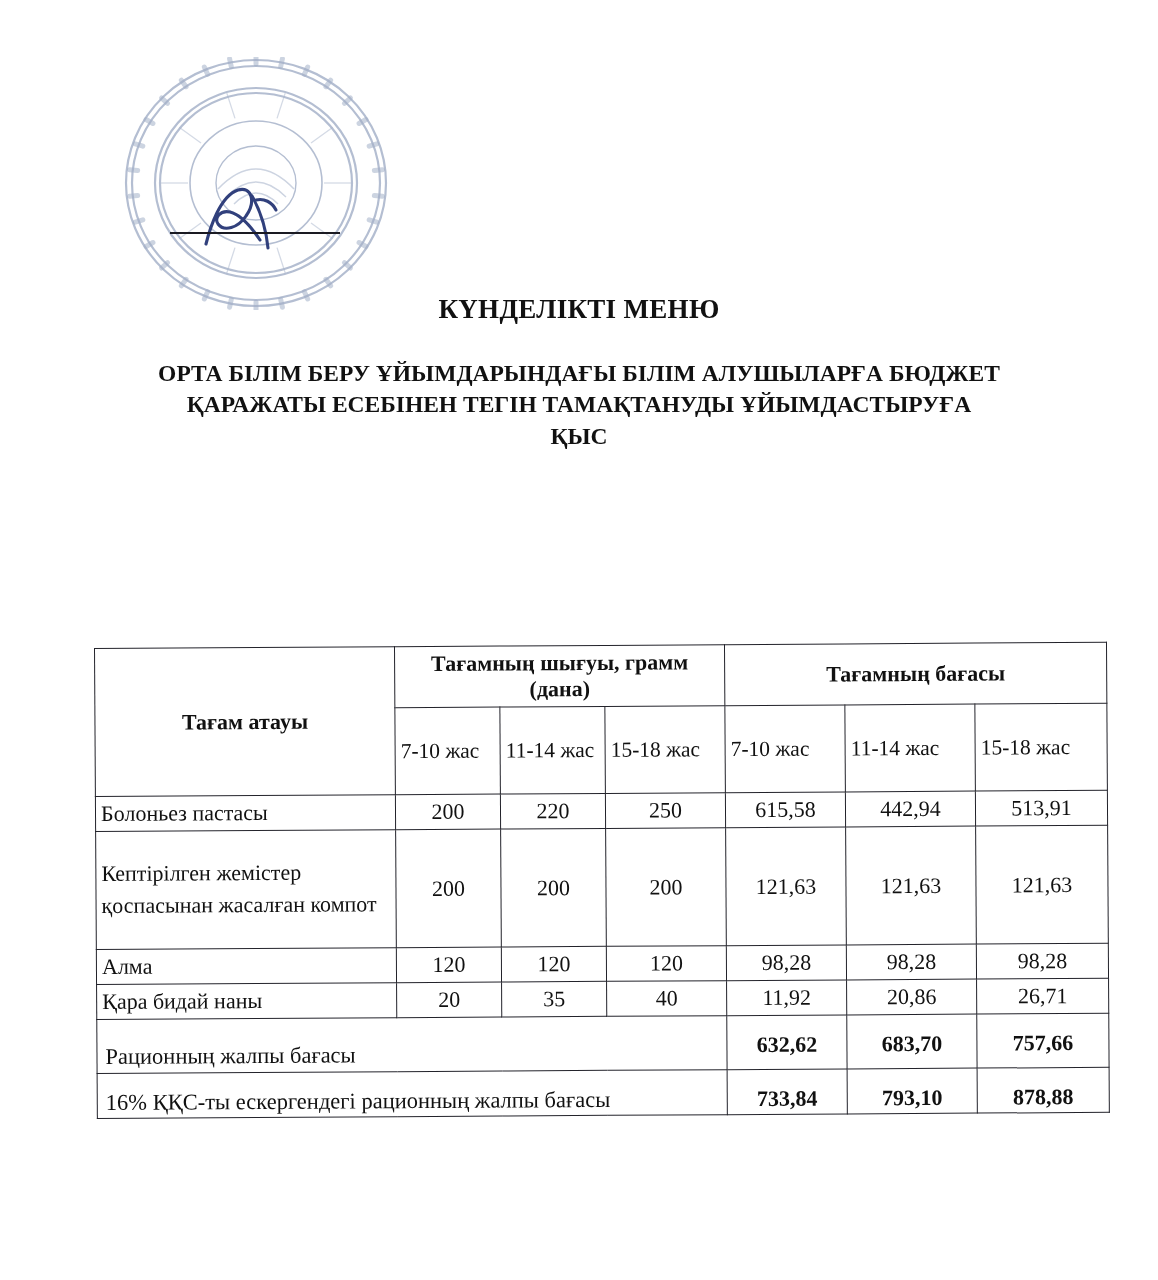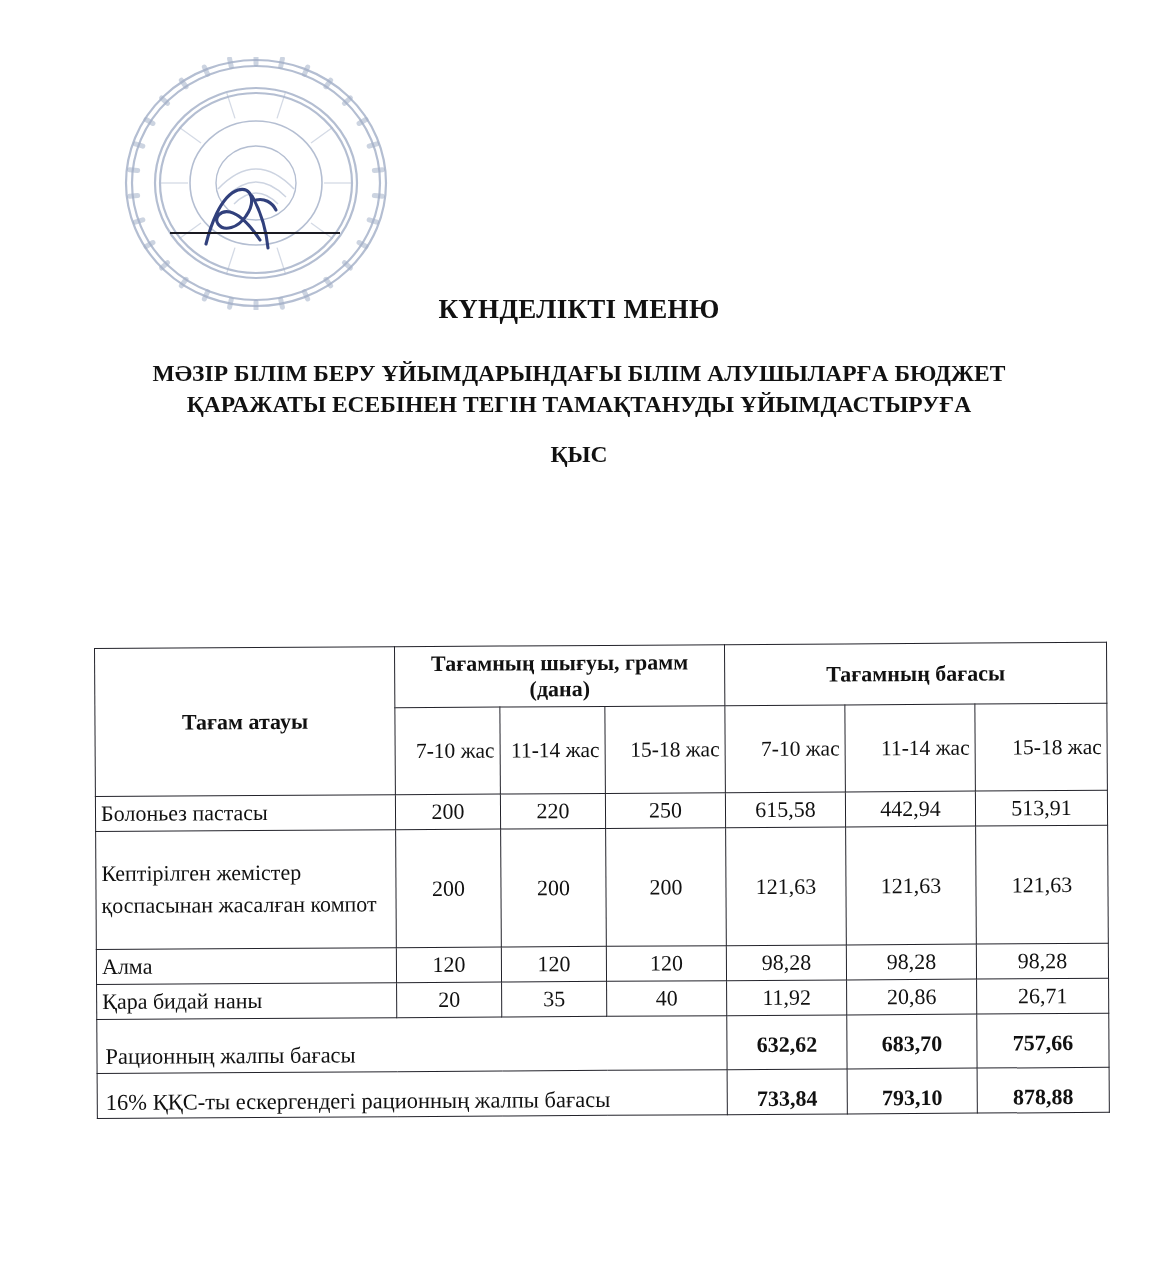--- a/index.html
+++ b/index.html
@@ -88,21 +88,21 @@
     left: 0;
     top: 358px;
     width: 1158px;
     text-align: center;
     font-weight: bold;
     font-size: 23.5px;
     line-height: 31px;
   }
   .doc-subtitle .season {
     display: block;
-    margin-top: 19px;
+    margin-top: 1px;
   }
 
   
   .meta-row {
     position: absolute;
     top: 548px;
     left: 0;
     width: 1158px;
     height: 40px;
   }
@@ -154,21 +154,21 @@
   }
   th.h-name {
     font-weight: bold;
     font-size: 22px;
     text-align: center;
     vertical-align: middle;
   }
   th.h-age {
     font-weight: normal;
     font-size: 21.5px;
-    text-align: right;
+    text-align: left;
     vertical-align: top;
     padding-top: 6px;
     line-height: 27px;
     height: 82px;
   }
   td.dish {
     text-align: left;
     font-size: 22px;
     line-height: 30px;
     padding-left: 8px;
@@ -296,21 +296,21 @@
       <path d="M66 20 C 74 34, 80 52, 82 72"></path>
       <path d="M70 24 C 78 22, 86 26, 90 34"></path>
     </g>
   </svg>
 
   <div class="signature-rule"></div>
 
   <div class="doc-title">КҮНДЕЛІКТІ МЕНЮ</div>
 
   <div class="doc-subtitle">
-    <span>МӘЗІР БІЛІМ БЕРУ ҰЙЫМДАРЫНДАҒЫ БІЛІМ АЛУШЫЛАРҒА БЮДЖЕТ</span><br>
+    <span>ОРТА БІЛІМ БЕРУ ҰЙЫМДАРЫНДАҒЫ БІЛІМ АЛУШЫЛАРҒА БЮДЖЕТ</span><br>
     <span>ҚАРАЖАТЫ ЕСЕБІНЕН ТЕГІН ТАМАҚТАНУДЫ ҰЙЫМДАСТЫРУҒА</span><br>
     <span class="season">ҚЫС</span>
   </div>
 
 
   <div class="table-wrap">
     <table class="menu">
       <colgroup>
         <col class="col-name">
           <col class="col-g1">

